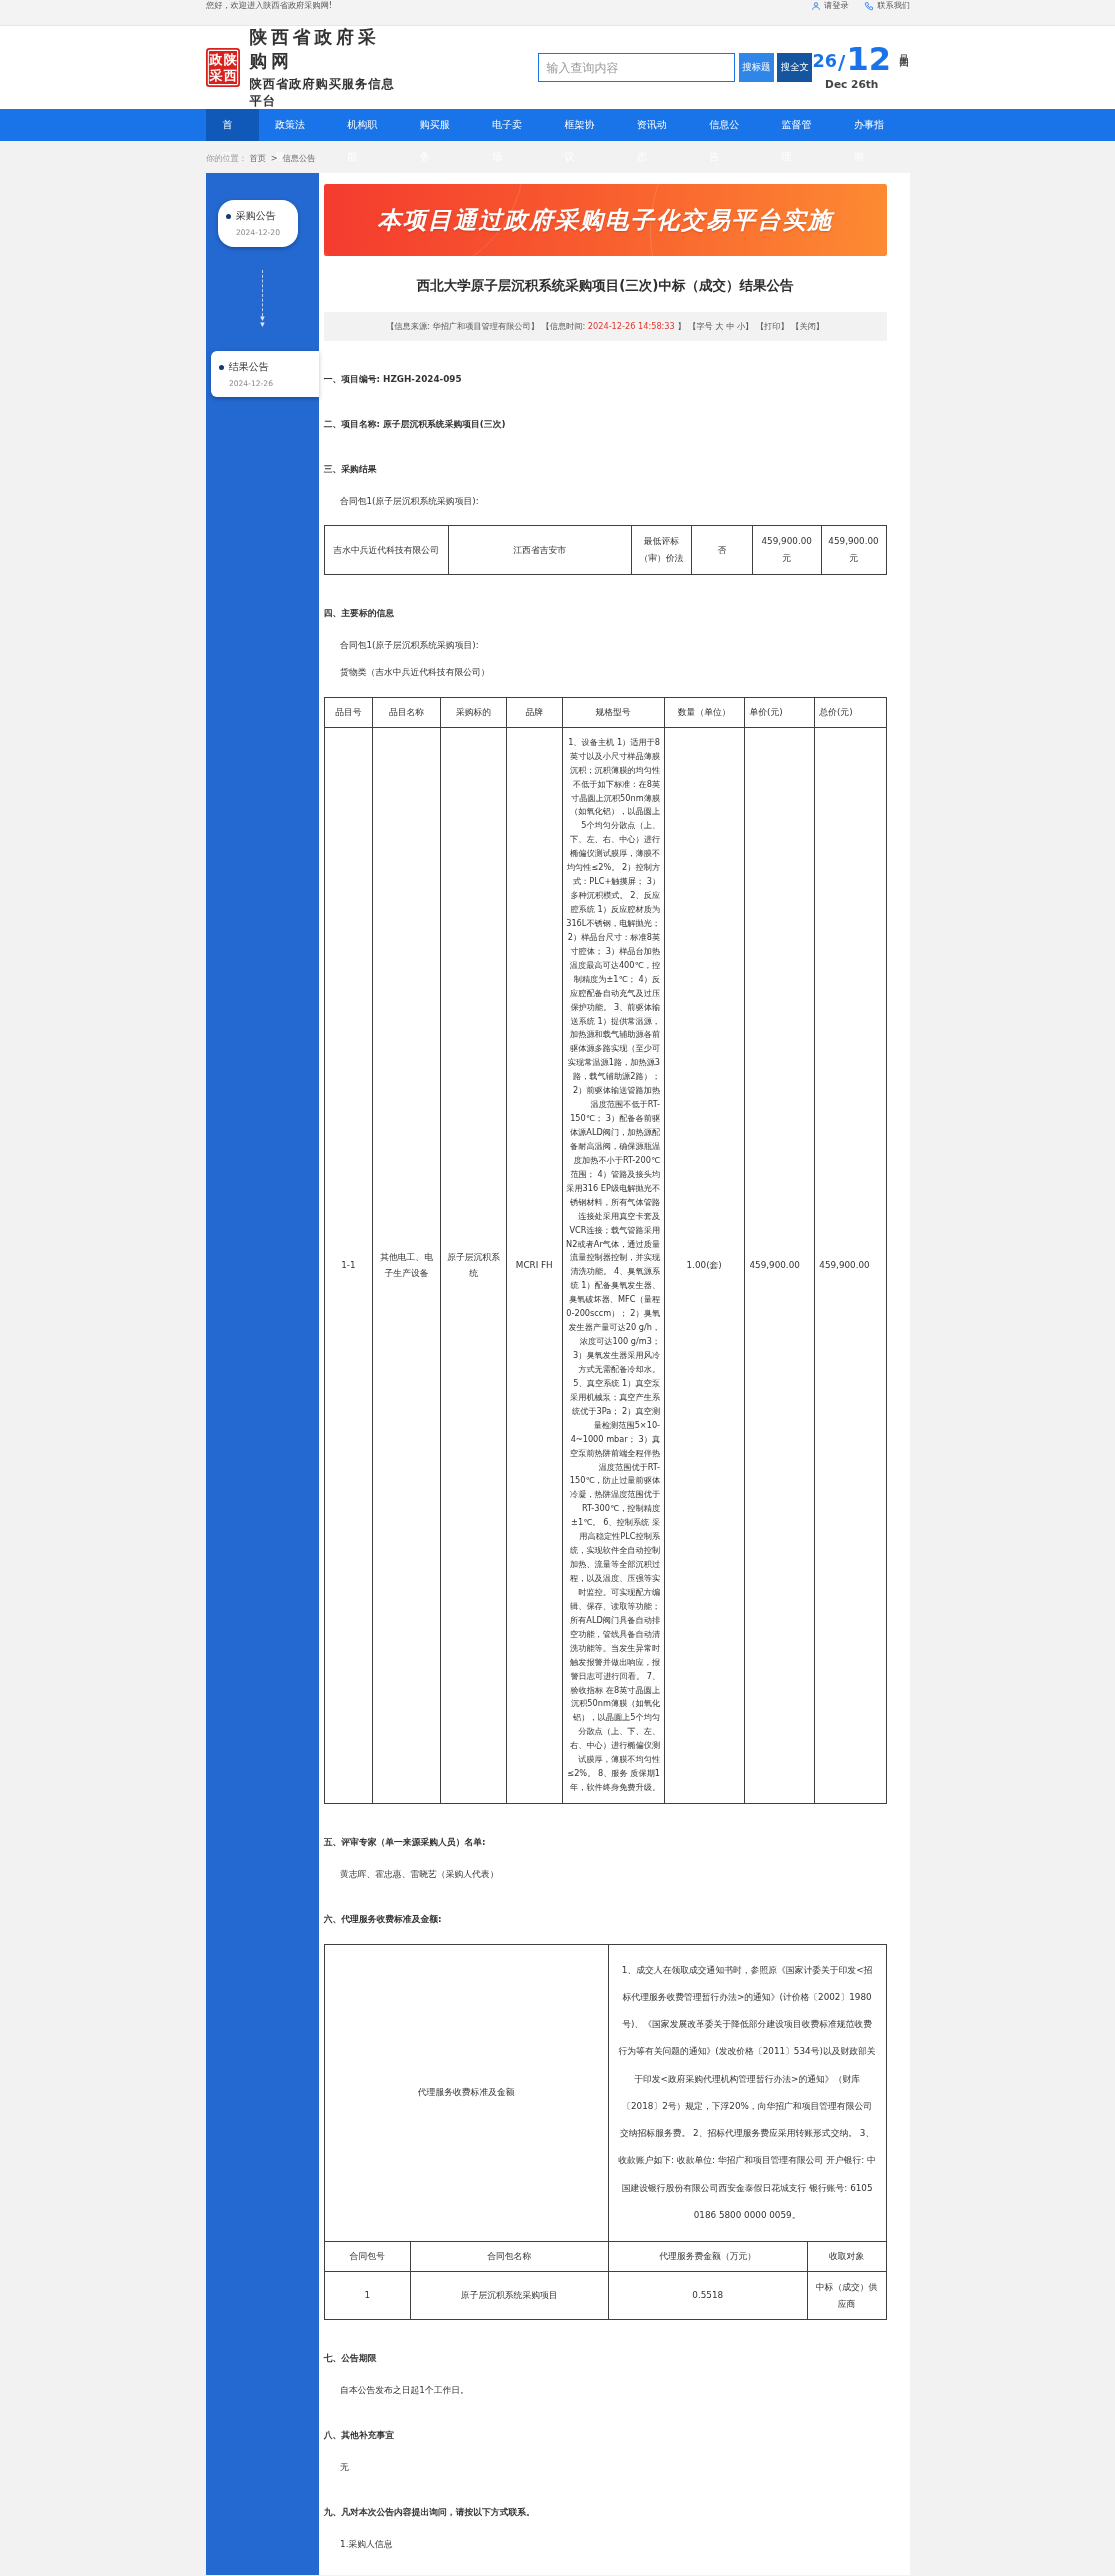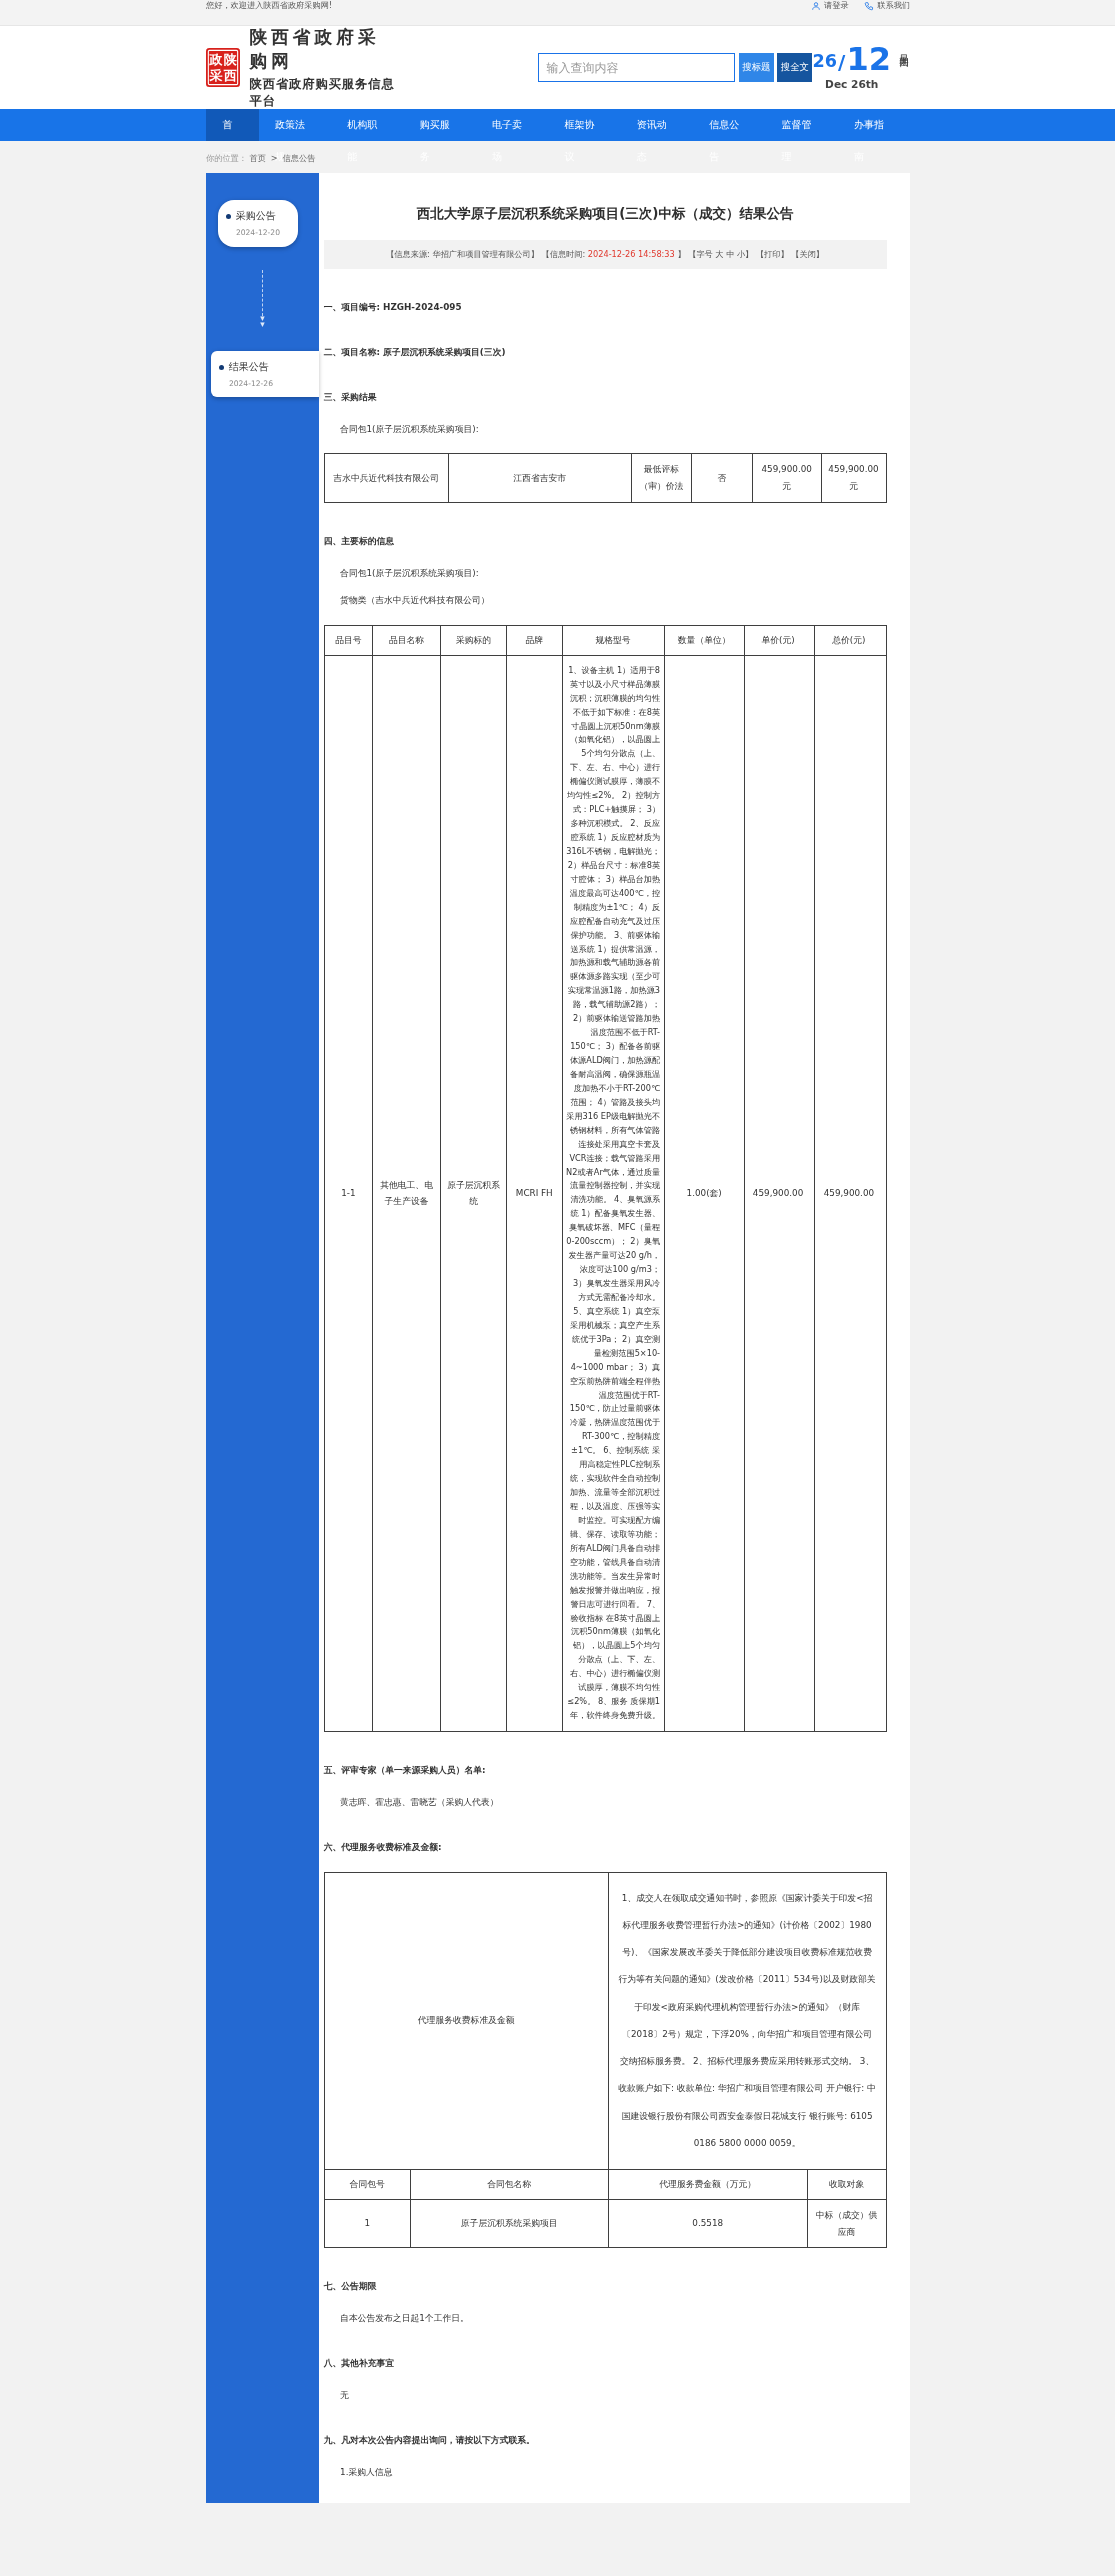--- a/index.html
+++ b/index.html
@@ -78,21 +78,21 @@
   .sec-h { font-size:8.8px; font-weight:bold; color:#333; margin-top:33px; }
   .sec-p { font-size:8.8px; color:#333; margin-top:20px; padding-left:16.4px; }
   .sec-p.tight { margin-top:15.2px; }
 
   table.grid { border-collapse:collapse; width:100%; margin-top:17.6px; }
   table.grid th, table.grid td { border:0.6px solid #3f3f3f; font-size:8.8px; color:#333; padding:7px 4.7px; text-align:center; vertical-align:middle; font-weight:normal; line-height:1.9; }
   table.grid th { line-height:1.7; }
 
   .items-table col.c-spec { width:103px; }
   .items-table td.spec-cell { font-size:8.2px; line-height:1.7; text-align:right; padding:8.2px 3.5px; }
-  .items-table th.num, .items-table td.num { text-align:center; padding-right:7px; }
+  .items-table th.num, .items-table td.num { text-align:left; padding-right:7px; }
 
   .fee-desc { text-align:center; line-height:3.1 !important; font-size:8.8px; padding:11.7px 9.4px !important; }
 </style>
 </head>
 <body>
 
 <div class="topbar">
   <div class="container">
     <span>您好，欢迎进入陕西省政府采购网!</span>
     <div class="topbar-right">
@@ -193,20 +193,23 @@
         <div class="step-top">
           <span class="step-dot"></span>
           <span class="step-label">结果公告</span>
         </div>
         <div class="step-date">2024-12-26</div>
       </div>
     </div>
 
     <div class="content">
 
+      <div class="banner">
+        <div class="banner-text">本项目通过政府采购电子化交易平台实施</div>
+      </div>
 
       <h1 class="doc-title">西北大学原子层沉积系统采购项目(三次)中标（成交）结果公告</h1>
 
       <div class="meta-bar">
         <span>【信息来源: 华招广和项目管理有限公司】</span>
         <span><span>【信息时间: </span><span class="red">2024-12-26 14:58:33</span><span> 】</span></span>
         <span class="act">【字号 大 中 小】</span>
         <span class="act">【打印】</span>
         <span class="act">【关闭】</span>
       </div>

